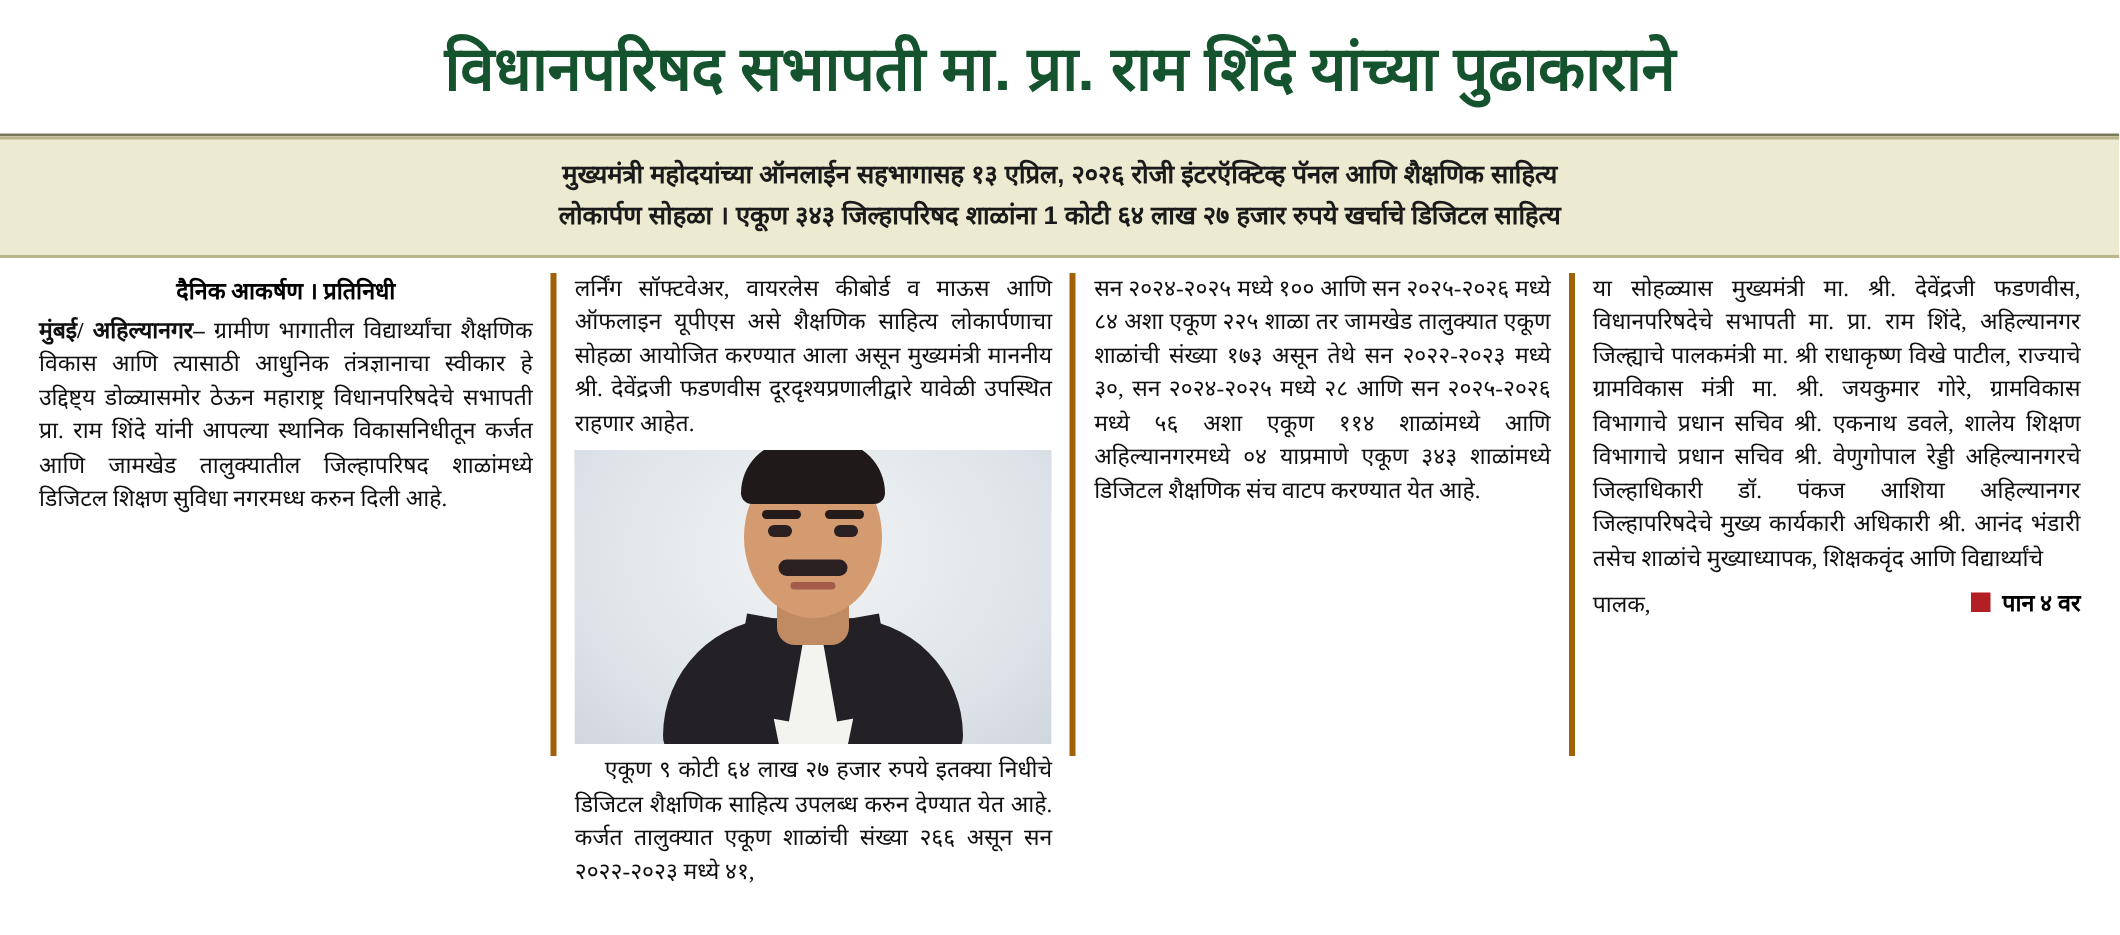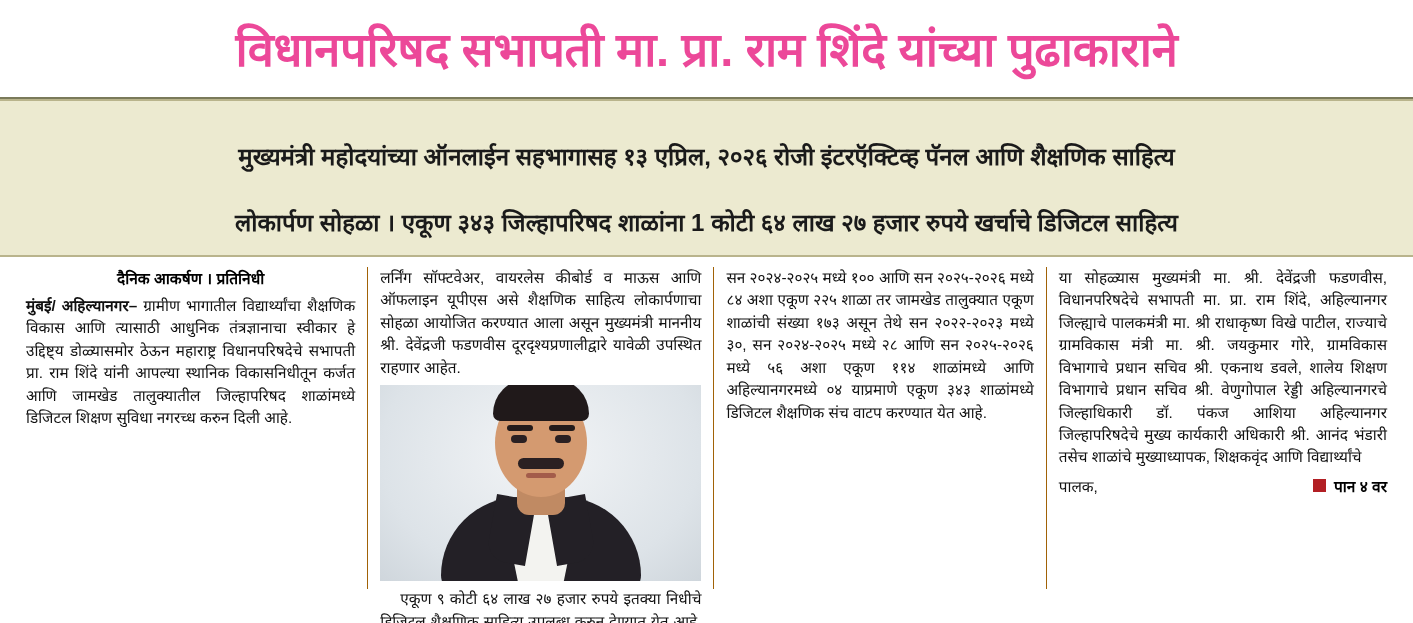--- a/index.html
+++ b/index.html
@@ -21,65 +21,65 @@
   }
 
   
   .headline-block {
     padding: 18px 24px 6px 24px;
     text-align: center;
   }
   .headline-line {
     font-family: "Liberation Sans", sans-serif;
     font-weight: bold;
-    font-size: 47px;
+    font-size: 41px;
     line-height: 1.38;
     letter-spacing: -0.3px;
-    color: #ec4899;
+    color: #14532d;
     white-space: nowrap;
   }
 
   .rule {
     height: 2px;
     background: #7a7a5a;
     margin: 8px 0 0 0;
   }
 
   
   .deck {
     background: #ecead0;
     border-top: 2px solid #b9b48c;
     border-bottom: 2px solid #b9b48c;
     padding: 10px 40px 12px 40px;
     text-align: center;
   }
   .deck-line {
     font-family: "Liberation Sans", sans-serif;
     font-weight: bold;
-    font-size: 24px;
+    font-size: 17px;
     line-height: 1.62;
     color: #1a1a1a;
     white-space: nowrap;
-    margin-top: 27px;
   }
 
   
   .columns {
     display: flex;
     padding: 10px 14px 0 14px;
     box-sizing: border-box;
     height: 332px;
   }
   .col {
     box-sizing: border-box;
     padding: 0 12px;
     position: relative;
+    font-family: Liberation Serif, serif;
   }
   .col + .col {
-    border-left: 1px solid #a16207;
+    border-left: 4px solid #a16207;
   }
   .col-1 { width: 25.5%; }
   .col-2 { width: 25.0%; }
   .col-3 { width: 24.0%; }
   .col-4 { width: 25.5%; }
 
   .byline {
     font-weight: bold;
     font-size: 15.5px;
     text-align: center;
@@ -235,21 +235,21 @@
 
   <div class="deck">
     <div class="deck-line">मुख्यमंत्री महोदयांच्या ऑनलाईन सहभागासह १३ एप्रिल, २०२६ रोजी इंटरऍक्टिव्ह पॅनल आणि शैक्षणिक साहित्य</div>
     <div class="deck-line">लोकार्पण सोहळा । एकूण ३४३ जिल्हापरिषद शाळांना 1 कोटी ६४ लाख २७ हजार रुपये खर्चाचे डिजिटल साहित्य</div>
   </div>
 
   <div class="columns">
 
     <div class="col col-1">
       <div class="byline">दैनिक आकर्षण । प्रतिनिधी</div>
-      <p class="body"><span class="lead-in">मुंबई/ अहिल्यानगर–</span><span> ग्रामीण भागातील विद्यार्थ्यांचा शैक्षणिक विकास आणि त्यासाठी आधुनिक तंत्रज्ञानाचा स्वीकार हे उद्दिष्ट्य डोळ्यासमोर ठेऊन महाराष्ट्र विधानपरिषदेचे सभापती प्रा. राम शिंदे यांनी आपल्या स्थानिक विकासनिधीतून कर्जत आणि जामखेड तालुक्यातील जिल्हापरिषद शाळांमध्ये डिजिटल शिक्षण सुविधा नगरच्ध करुन दिली आहे.</span></p>
+      <p class="body"><span class="lead-in">मुंबई/ अहिल्यानगर–</span><span> ग्रामीण भागातील विद्यार्थ्यांचा शैक्षणिक विकास आणि त्यासाठी आधुनिक तंत्रज्ञानाचा स्वीकार हे उद्दिष्ट्य डोळ्यासमोर ठेऊन महाराष्ट्र विधानपरिषदेचे सभापती प्रा. राम शिंदे यांनी आपल्या स्थानिक विकासनिधीतून कर्जत आणि जामखेड तालुक्यातील जिल्हापरिषद शाळांमध्ये डिजिटल शिक्षण सुविधा नगरमध्ध करुन दिली आहे.</span></p>
     </div>
 
     <div class="col col-2">
       <p class="body">लर्निंग सॉफ्टवेअर, वायरलेस कीबोर्ड व माऊस आणि ऑफलाइन यूपीएस असे शैक्षणिक साहित्य लोकार्पणाचा सोहळा आयोजित करण्यात आला असून मुख्यमंत्री माननीय श्री. देवेंद्रजी फडणवीस दूरदृश्यप्रणालीद्वारे यावेळी उपस्थित राहणार आहेत.</p>
 
       <div class="photo-wrap">
         <div class="photo">
           <div class="ph-bg"></div>
           <div class="ph-shoulders"></div>
           <div class="ph-shirt"></div>

